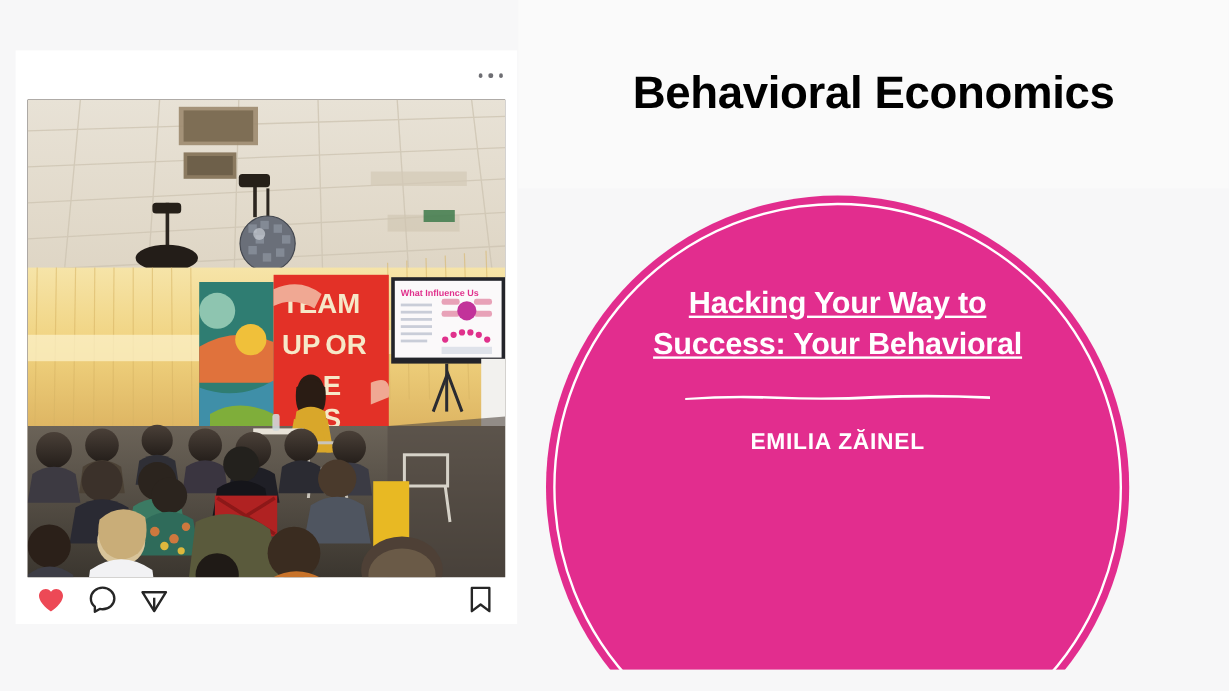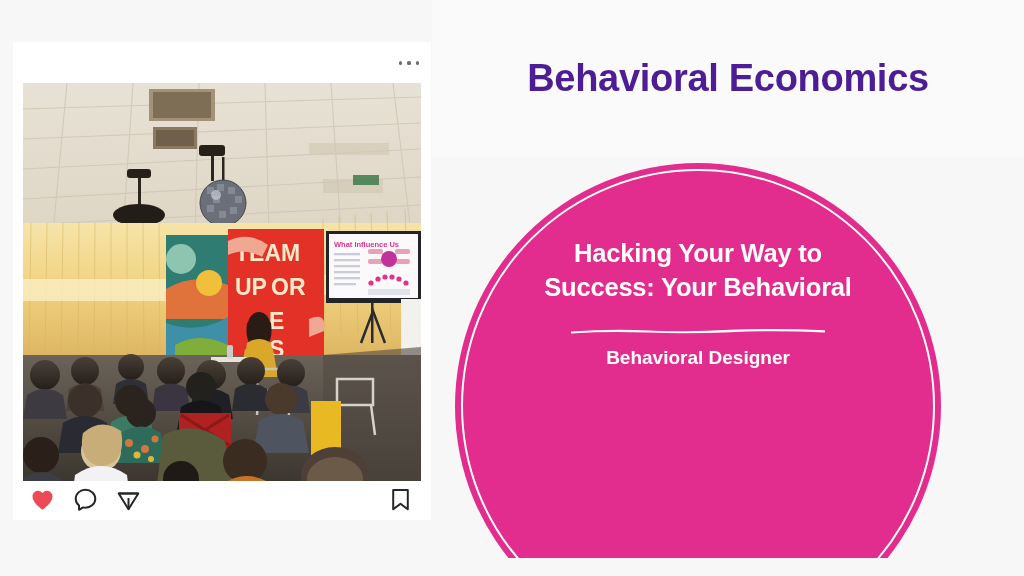--- a/index.html
+++ b/index.html
@@ -43,21 +43,21 @@
   .ig-actions .right{ position:absolute; right:18px; top:6px; }
   .ico{ width:25px; height:25px; display:block; }
 
   
   .title-card{
     position:absolute; left:432px; top:0; width:592px; height:157px;
     background:#fafafa;
     display:flex; flex-direction:column; align-items:center; justify-content:center;
   }
   .title-line{
-    color:#4c1d95;
+    color:#000000;
     font-size:38px;
     font-weight:700;
     line-height:1.18;
     letter-spacing:-0.3px;
     text-align:center;
     white-space:nowrap;
   }
 
   .circle-wrap{
     position:absolute; left:455px; top:163px; width:486px; height:486px;
@@ -77,20 +77,21 @@
     display:flex; flex-direction:column; align-items:center;
     padding:0 40px;
   }
   .headline{
     color:#ffffff;
     font-size:25.5px;
     font-weight:700;
     line-height:1.33;
     text-align:center;
     letter-spacing:-0.2px;
+    text-decoration:underline;
   }
   .divider{
     margin-top:22px;
     width:256px; height:7px;
   }
   .divider svg{ display:block; width:100%; height:100%; }
   .speaker-name{
     margin-top:24px;
     color:#ffffff;
     font-size:19px;
@@ -424,18 +425,18 @@
     <div class="circle-content">
       <div class="headline">Hacking Your Way to</div>
       <div class="headline">Success: Your Behavioral</div>
 
       <div class="divider">
         <svg viewBox="0 0 256 7" preserveAspectRatio="none">
           <path d="M1 4.6 Q40 1.6 78 3.4 Q120 5.4 160 2.8 Q205 0.8 255 3.2 L255 5.4 Q205 3.2 160 5.2 Q120 7 78 5.6 Q40 4 1 6.4 Z" fill="#ffffff"></path>
         </svg>
       </div>
 
-      <div class="speaker-role">Behavioral Designer</div>
+      <div class="speaker-name">EMILIA ZĂINEL</div>
     </div>
   </div>
 
   <div class="bottom-strip"></div>
 </div>
 
 </body></html>

